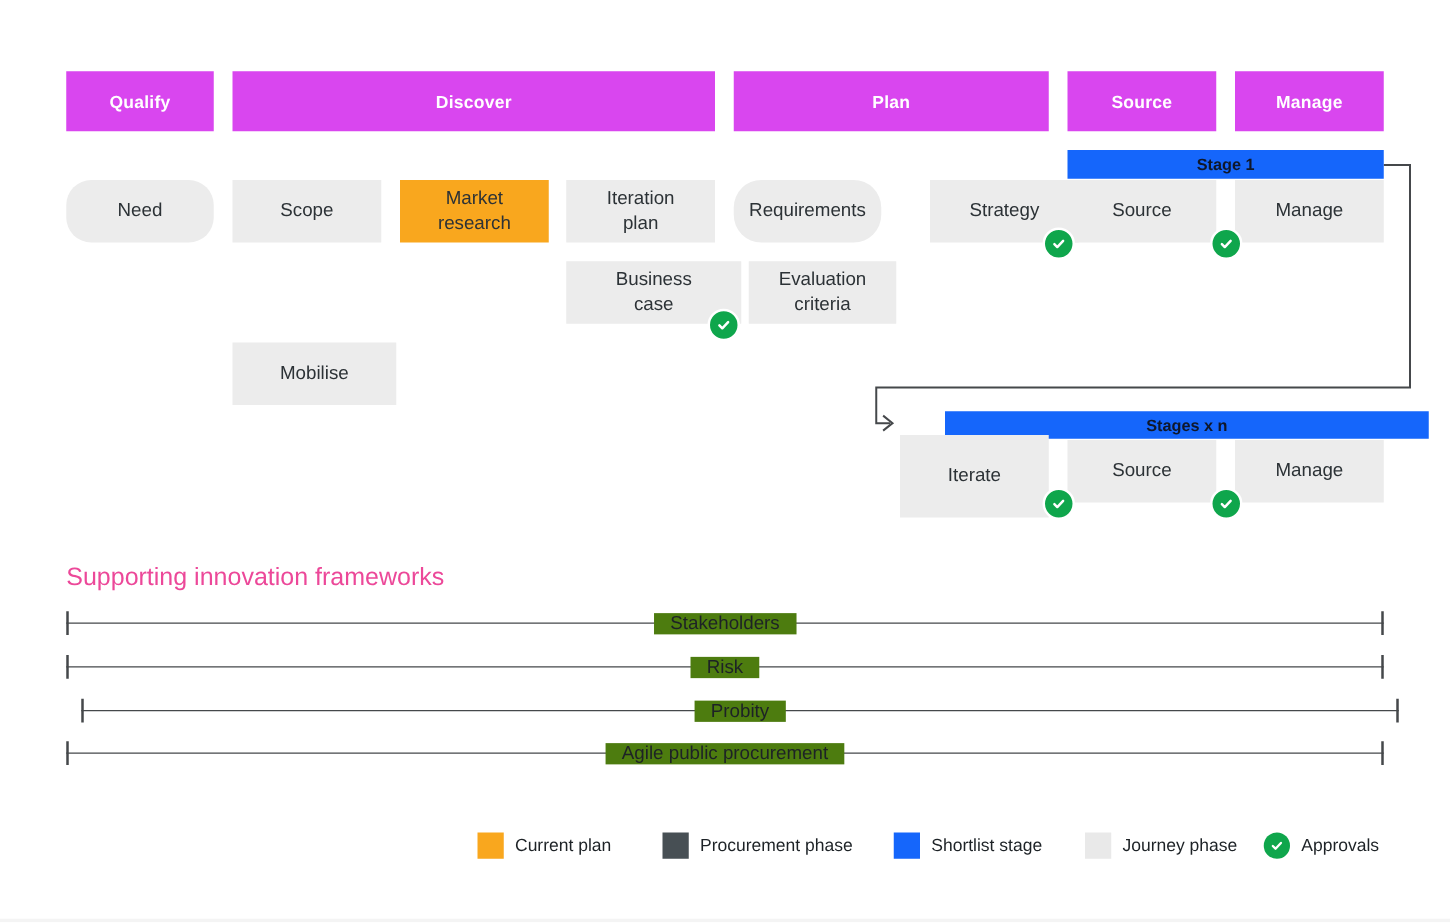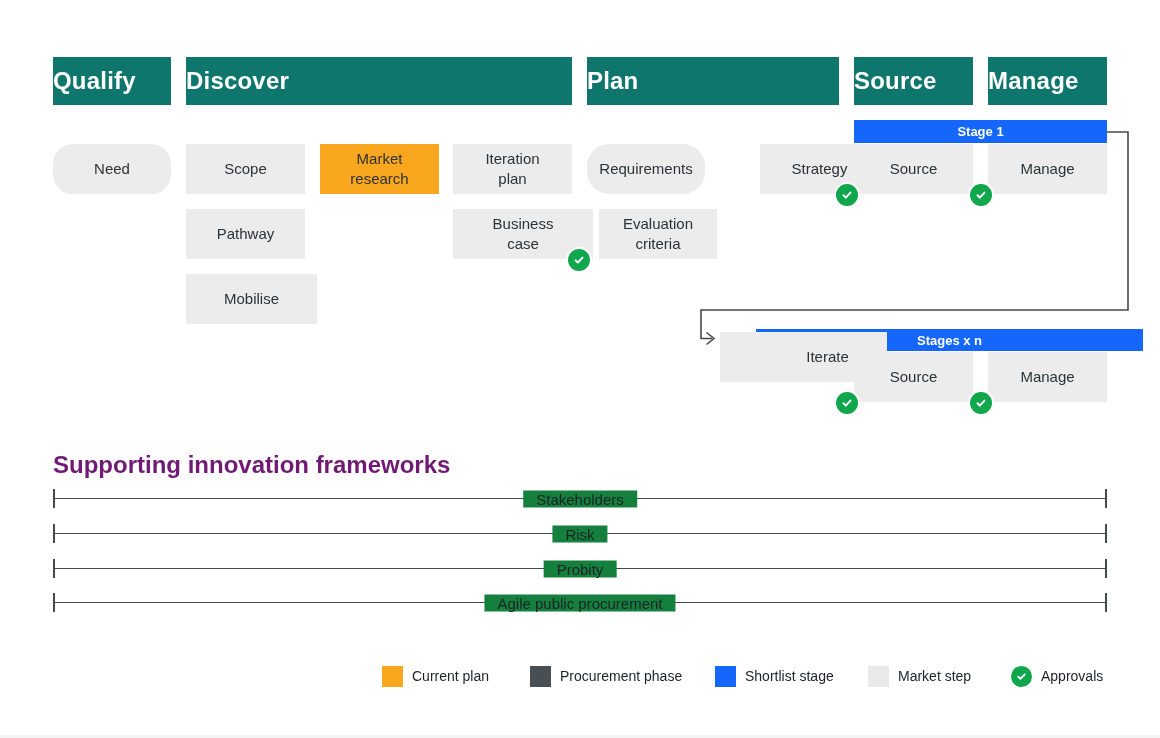--- a/index.html
+++ b/index.html
@@ -7,25 +7,26 @@
     position: relative;
     width: 1160px;
     height: 738px;
     background: #ffffff;
     font-family: "Liberation Sans", "DejaVu Sans", sans-serif;
     overflow: hidden;
   }
   
   .phase {
     position: absolute;
-    background: #0f766e;
+    background: #d946ef;
     color: #ffffff;
     display: flex;
     align-items: center;
-    font-size: 24px;
+    justify-content: center;
+    font-size: 14px;
     font-weight: bold;
     letter-spacing: 0.2px;
   }
   
   .step {
     position: absolute;
     background: #ECECEC;
     color: #2C3236;
     display: flex;
     align-items: center;
@@ -33,21 +34,21 @@
     text-align: center;
     font-size: 15px;
     line-height: 20px;
   }
   .step.focus { background: #F9A71E; }
   .step.wrap span { display: inline-block; max-width: 86px; }
   
   .stagebar {
     position: absolute;
     background: #1566FB;
-    color: #ffffff;
+    color: #0f172a;
     display: flex;
     align-items: center;
     justify-content: center;
     font-size: 13px;
     font-weight: bold;
   }
   
   .check {
     position: absolute;
     width: 22px;
@@ -65,23 +66,23 @@
   .connector {
     position: absolute;
     left: 0; top: 0;
     width: 1160px; height: 738px;
     pointer-events: none;
   }
   
   .fw-title {
     position: absolute;
     left: 53px; top: 451px;
-    font-size: 24px;
-    font-weight: bold;
-    color: #701a75;
+    font-size: 20px;
+    font-weight: normal;
+    color: #ec4899;
   }
   .fw-row {
     position: absolute;
     left: 53px;
     width: 1054px;
     height: 19px;
   }
   .fw-row .tick-l, .fw-row .tick-r {
     position: absolute;
     top: 0; bottom: 0;
@@ -94,21 +95,21 @@
     position: absolute;
     left: 0; right: 0;
     top: 8.6px;
     height: 1.6px;
     background: #45484B;
   }
   .fw-row .fw-label {
     position: absolute;
     left: 50%; top: 50%;
     transform: translate(-50%, -50%);
-    background: #15803d;
+    background: #4d7c0f;
     padding: 0 13px;
     white-space: nowrap;
     font-size: 15px;
     color: #1D2226;
   }
   
   .legend-item {
     position: absolute;
     top: 665px;
     height: 22px;
@@ -177,48 +178,45 @@
     </div>
   <div class="step focus wrap" style="left:320px; top:144px; width:119px; height:50px;">
       <span>Market research</span>
     </div>
   <div class="step wrap" style="left:453px; top:144px; width:119px; height:50px;">
       <span>Iteration plan</span>
     </div>
   <div class="step" style="left:587px; top:144px; width:118px; height:50px;border-radius:22px;">
       <span>Requirements</span>
     </div>
-  <div class="step" style="left:760px; top:144px; width:119px; height:50px;">
+  <div class="step" style="left:744px; top:144px; width:119px; height:50px;">
       <span>Strategy</span>
     </div>
   <div class="step" style="left:854px; top:144px; width:119px; height:50px;">
       <span>Source</span>
     </div>
   <div class="step" style="left:988px; top:144px; width:119px; height:50px;">
       <span>Manage</span>
     </div>
 
-  <div class="step" style="left:186px; top:209px; width:119px; height:50px;">
-      <span>Pathway</span>
-    </div>
   <div class="step wrap" style="left:453px; top:209px; width:140px; height:50px;">
       <span>Business case</span>
     </div>
   <div class="step wrap" style="left:587px; top:209px; width:118px; height:50px;margin-left:12px;">
       <span>Evaluation criteria</span>
     </div>
 
   <div class="step" style="left:186px; top:274px; width:131px; height:50px;">
       <span>Mobilise</span>
     </div>
 
   <div class="stagebar" style="left:756px; top:329px; width:387px; height:22px;">
       <span>Stages x n</span>
     </div>
-  <div class="step" style="left:720px; top:332px; width:119px; height:50px;padding-left:48px;">
+  <div class="step" style="left:720px; top:348px; width:119px; height:66px;">
       <span>Iterate</span>
     </div>
   <div class="step" style="left:854px; top:352px; width:119px; height:50px;">
       <span>Source</span>
     </div>
   <div class="step" style="left:988px; top:352px; width:119px; height:50px;">
       <span>Manage</span>
     </div>
 
   <div class="check" style="left:566px; top:247px;">
@@ -254,21 +252,21 @@
     <div class="fw-line"></div>
     <div class="tick-r"></div>
     <span class="fw-label">Stakeholders</span>
   </div>
   <div class="fw-row" style="top:524px;">
     <div class="tick-l"></div>
     <div class="fw-line"></div>
     <div class="tick-r"></div>
     <span class="fw-label">Risk</span>
   </div>
-  <div class="fw-row" style="top:559px;">
+  <div class="fw-row" style="top:559px;margin-left:12px;">
     <div class="tick-l"></div>
     <div class="fw-line"></div>
     <div class="tick-r"></div>
     <span class="fw-label">Probity</span>
   </div>
   <div class="fw-row" style="top:593px;">
     <div class="tick-l"></div>
     <div class="fw-line"></div>
     <div class="tick-r"></div>
     <span class="fw-label">Agile public procurement</span>
@@ -281,21 +279,21 @@
   <div class="legend-item" style="left:530px;">
     <span class="swatch darkgray"></span>
     <span>Procurement phase</span>
   </div>
   <div class="legend-item" style="left:715px;">
     <span class="swatch blue"></span>
     <span>Shortlist stage</span>
   </div>
   <div class="legend-item" style="left:868px;">
     <span class="swatch lightgray"></span>
-    <span>Market step</span>
+    <span>Journey phase</span>
   </div>
   <div class="legend-item" style="left:1011px;">
     <span class="legend-check">
         <svg viewBox="0 0 24 24">
           <path d="M6 12.5 L10 16.5 L18 8" stroke="#fff" stroke-width="3.4" fill="none" stroke-linecap="round" stroke-linejoin="round"></path>
         </svg>
       </span>
     <span>Approvals</span>
   </div>
 

